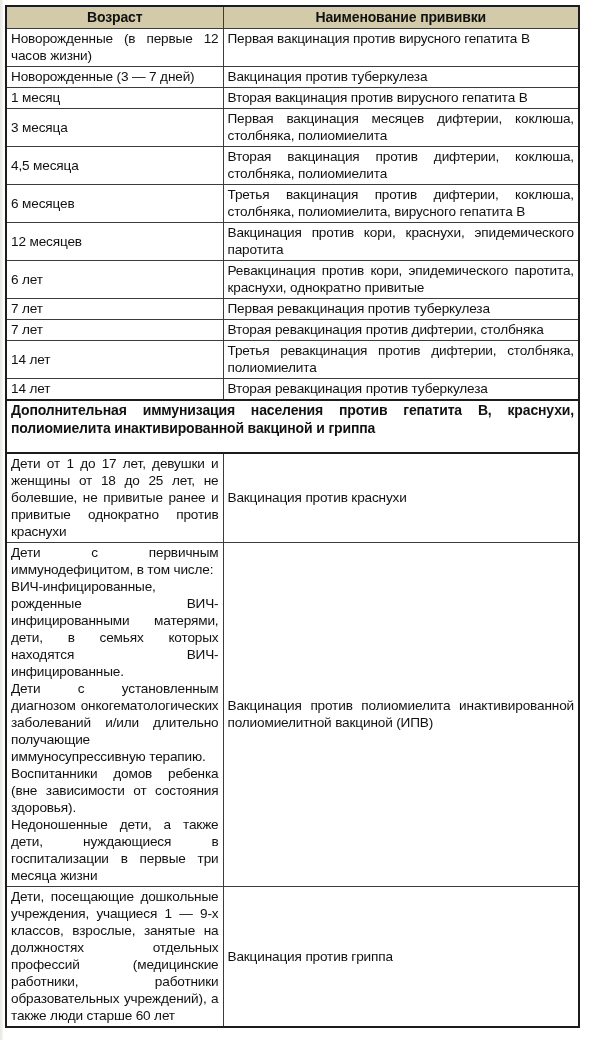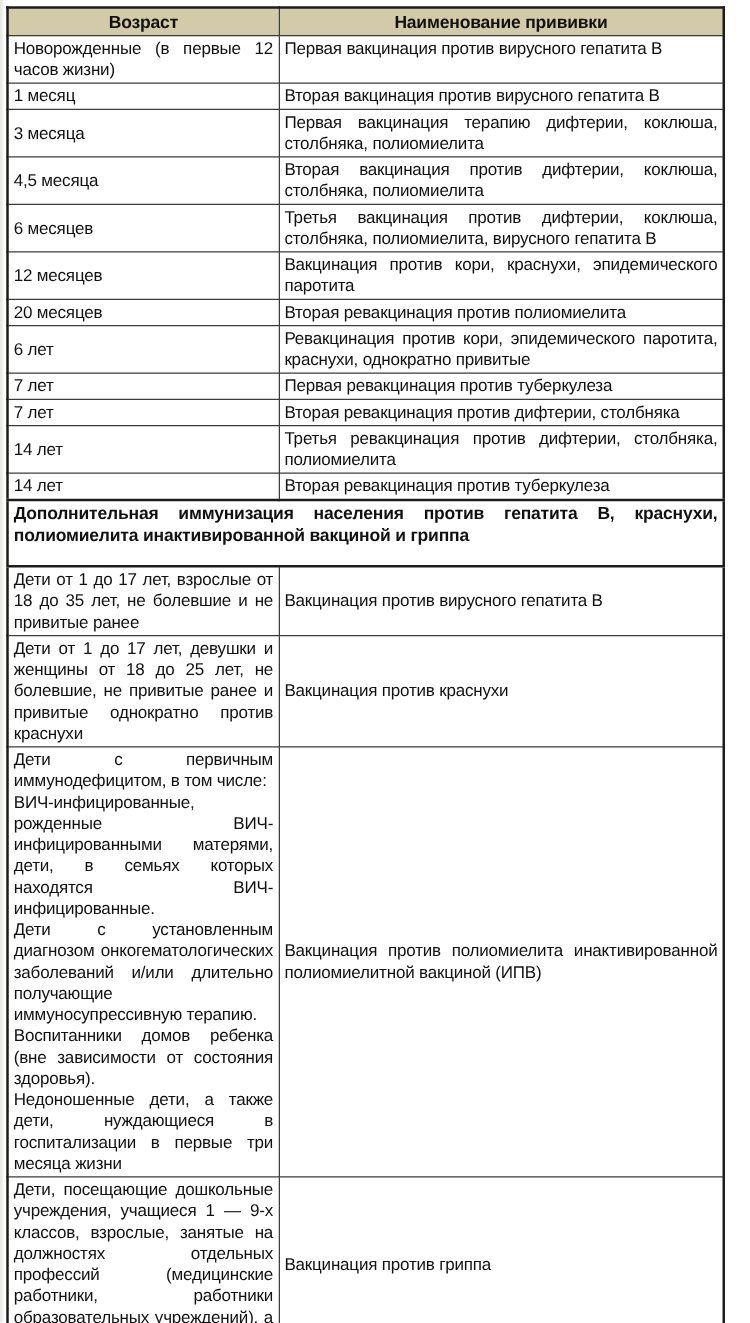--- a/index.html
+++ b/index.html
@@ -73,42 +73,42 @@
         <th>Возраст</th>
         <th>Наименование прививки</th>
       </tr>
     </thead>
     <tbody class="main" id="main-rows">
         <tr>
           <td class="age">Новорожденные (в первые 12 часов жизни)</td>
           <td class="vac">Первая вакцинация против вирусного гепатита В</td>
         </tr>
         <tr>
+          <td class="age">Новорожденные (3 — 7 дней)</td>
+          <td class="vac">Вакцинация против туберкулеза</td>
+        </tr>
+        <tr>
           <td class="age">1 месяц</td>
           <td class="vac">Вторая вакцинация против вирусного гепатита В</td>
         </tr>
         <tr>
           <td class="age">3 месяца</td>
-          <td class="vac">Первая вакцинация терапию дифтерии, коклюша, столбняка, полиомиелита</td>
+          <td class="vac">Первая вакцинация месяцев дифтерии, коклюша, столбняка, полиомиелита</td>
         </tr>
         <tr>
           <td class="age">4,5 месяца</td>
           <td class="vac">Вторая вакцинация против дифтерии, коклюша, столбняка, полиомиелита</td>
         </tr>
         <tr>
           <td class="age">6 месяцев</td>
           <td class="vac">Третья вакцинация против дифтерии, коклюша, столбняка, полиомиелита, вирусного гепатита В</td>
         </tr>
         <tr>
           <td class="age">12 месяцев</td>
           <td class="vac">Вакцинация против кори, краснухи, эпидемического паротита</td>
-        </tr>
-        <tr>
-          <td class="age">20 месяцев</td>
-          <td class="vac">Вторая ревакцинация против полиомиелита</td>
         </tr>
         <tr>
           <td class="age">6 лет</td>
           <td class="vac">Ревакцинация против кори, эпидемического паротита, краснухи, однократно привитые</td>
         </tr>
         <tr>
           <td class="age">7 лет</td>
           <td class="vac">Первая ревакцинация против туберкулеза</td>
         </tr>
         <tr>
@@ -124,24 +124,20 @@
           <td class="vac">Вторая ревакцинация против туберкулеза</td>
         </tr>
       </tbody>
     <tbody>
       <tr>
         <td class="band" colspan="2">Дополнительная иммунизация населения против гепатита В, краснухи, полиомиелита инактивированной вакциной и гриппа</td>
       </tr>
     </tbody>
     <tbody class="extra" id="additional-rows">
         <tr>
-          <td class="age">Дети от 1 до 17 лет, взрослые от 18 до 35 лет, не болевшие и не привитые ранее</td>
-          <td class="vac">Вакцинация против вирусного гепатита В</td>
-        </tr>
-        <tr>
           <td class="age">Дети от 1 до 17 лет, девушки и женщины от 18 до 25 лет, не болевшие, не привитые ранее и привитые однократно против краснухи</td>
           <td class="vac">Вакцинация против краснухи</td>
         </tr>
         <tr>
           <td class="age">Дети с первичным иммунодефицитом, в том числе:
 ВИЧ-инфицированные, рожденные ВИЧ-инфицированными матерями, дети, в семьях которых находятся ВИЧ-инфицированные.
 Дети с установленным диагнозом онкогематологических заболеваний и/или длительно получающие иммуносупрессивную терапию.
 Воспитанники домов ребенка (вне зависимости от состояния здоровья).
 Недоношенные дети, а также дети, нуждающиеся в госпитализации в первые три месяца жизни</td>
           <td class="vac">Вакцинация против полиомиелита инактивированной полиомиелитной вакциной (ИПВ)</td>

